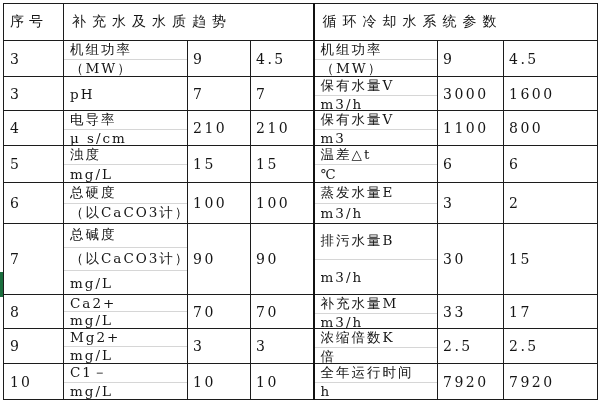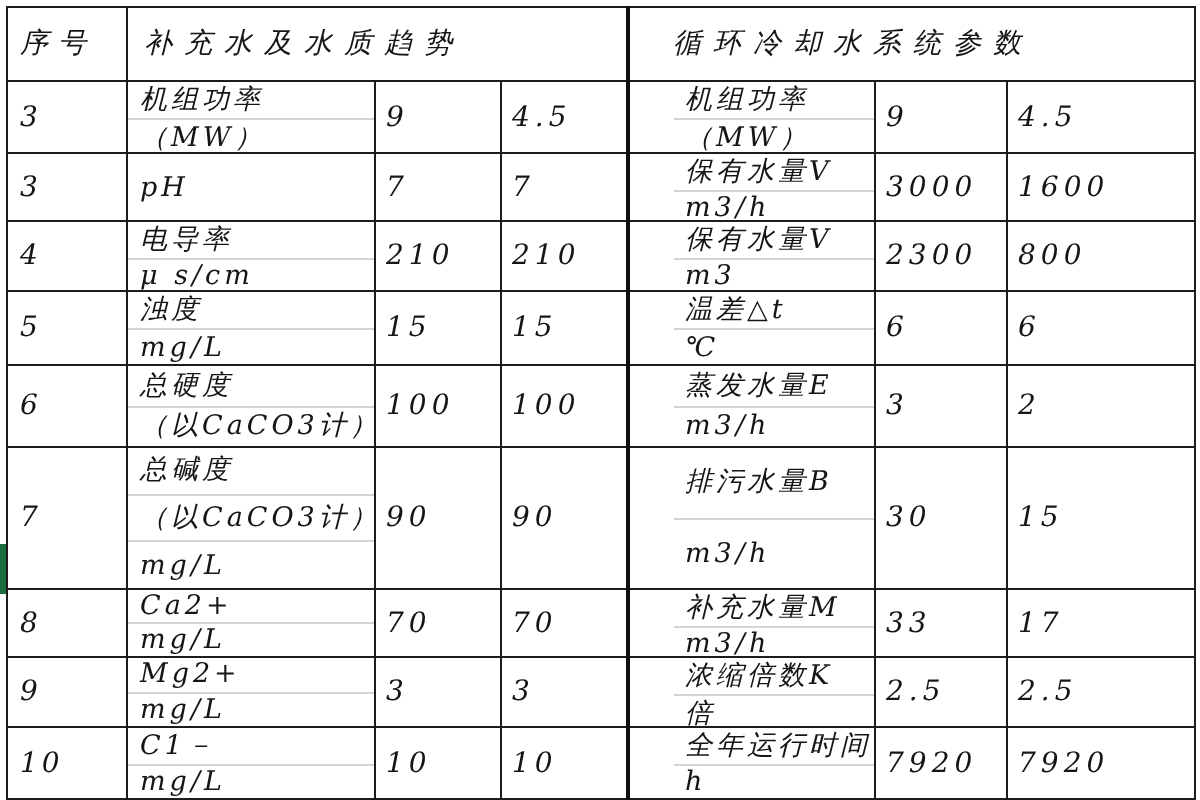--- a/index.html
+++ b/index.html
@@ -2,37 +2,37 @@
 <html><head>
 <meta charset="utf-8">
 <style>
   html,body{margin:0;padding:0;}
   body{
     width:600px;height:400px;overflow:hidden;background:#ffffff;
     font-family:"DejaVu Serif","Liberation Serif",serif;
     color:#151515;position:relative;
   }
   .table-wrap{position:absolute;left:3px;top:3px;}
-  table{border-collapse:collapse;table-layout:fixed;width:594px;font-style:italic;}
+  table{border-collapse:collapse;table-layout:fixed;width:594px;}
   th,td{border:1px solid #1c1c1c;padding:0;overflow:hidden;vertical-align:middle;}
   th{font-weight:normal;text-align:left;}
   tr.hdr{height:37px;}
   .sn-h{padding-left:6px;font-size:14px;letter-spacing:5px;}
   .sec-h{padding-left:8px;font-size:14px;letter-spacing:6px;}
   td.sn{padding-left:6px;font-size:14px;letter-spacing:2px;}
   td.val{padding-left:5px;font-size:14px;letter-spacing:2.5px;}
   td.name{vertical-align:top;}
   .cell-lines{display:flex;flex-direction:column;}
   .line{
     flex:1;display:flex;align-items:center;
     padding-left:6px;font-size:13.5px;letter-spacing:2px;
     border-bottom:1px solid #d6d6d6;white-space:nowrap;
   }
   .line:last-child{border-bottom:none;}
-  .rsec{border-left:2px solid #111 !important;padding-left:22px;}
+  .rsec{border-left:2px solid #111 !important;}
   
   tr.r1{height:36px;} tr.r2{height:34px;} tr.r3{height:35px;}
   tr.r4{height:37px;} tr.r5{height:41px;} tr.r6{height:71px;}
   tr.r7{height:34px;} tr.r8{height:35px;} tr.r9{height:36px;}
   .r1 .cell-lines{height:35px;} .r2 .cell-lines{height:33px;}
   .r3 .cell-lines{height:34px;} .r4 .cell-lines{height:36px;}
   .r5 .cell-lines{height:40px;} .r6 .cell-lines{height:70px;}
   .r7 .cell-lines{height:33px;} .r8 .cell-lines{height:34px;}
   .r9 .cell-lines{height:35px;text-align:right;}
   
@@ -111,21 +111,21 @@
     </div>
           </td>
     <td class="val">210</td>
     <td class="val">210</td>
     <td class="name rsec">
             <div class="cell-lines">
       <div class="line">保有水量V</div>
       <div class="line">m3</div>
     </div>
           </td>
-    <td class="val">2300</td>
+    <td class="val">1100</td>
     <td class="val">800</td>
   </tr>
 
   <tr class="r4">
     <td class="sn">5</td>
     <td class="name">
             <div class="cell-lines">
       <div class="line">浊度</div>
       <div class="line">mg/L</div>
     </div>

